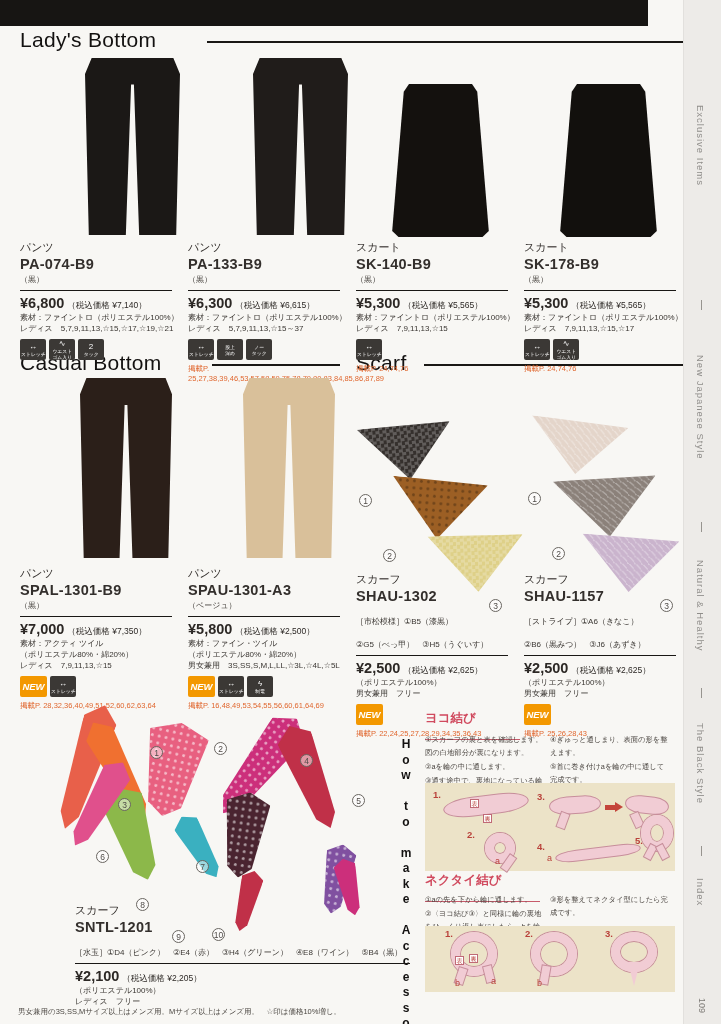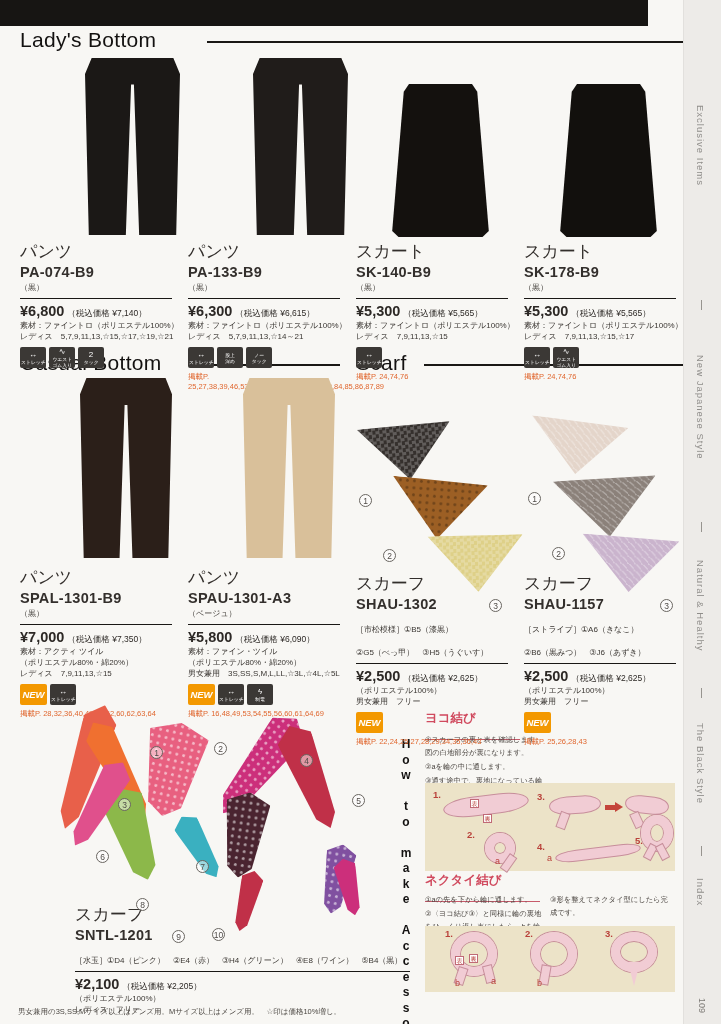--- a/index.html
+++ b/index.html
@@ -7,21 +7,21 @@
   body{font-family:"Liberation Sans","DejaVu Sans",sans-serif;background:#b3b1ae}
   .page{position:relative;width:721px;height:1024px;background:#f8f7f4;overflow:hidden}
   .topbar{position:absolute;left:0;top:0;width:648px;height:26px;background:#171513}
   .sidebar{position:absolute;right:0;top:0;width:38px;height:1024px;background:#edebe8;border-left:1px solid #e2e0dd}
   .sb-item{position:absolute;left:695px;writing-mode:vertical-rl;font-size:9.5px;color:#8f8d8a;letter-spacing:1px;white-space:nowrap}
   .sb-sep{position:absolute;left:701px;width:1px;height:10px;background:#97948f}
   .pagenum{position:absolute;left:697px;top:998px;writing-mode:vertical-rl;font-size:9px;color:#7b7874}
   .sec-title{position:absolute;font-weight:normal;font-size:21px;color:#131110;letter-spacing:.3px}
   .sec-line{position:absolute;height:2px;background:#1a1815}
   .card{position:absolute;color:#332f2c}
-  .pcat{font-size:17px}
+  .pcat{font-size:11px}
   .pmodel{font-size:14.5px;font-weight:bold;letter-spacing:.3px;margin-top:1px}
   .pcolor{font-size:8px;margin-top:2px;color:#44403c}
   .pvar{font-size:8px;margin-top:12px;color:#3a3632}
   .prule{border-top:1.5px solid #1a1815;margin:5px 0 4px}
   .pprice{font-size:8.5px;color:#2c2825}
   .pprice b{font-size:14.5px;margin-right:3px}
   .pline{font-size:8px;line-height:11px;color:#3a3632}
   .badges{display:flex;gap:3px;margin-top:5px;align-items:flex-start}
   .bdg{width:26px;height:21px;background:#3b3835;color:#fff;display:flex;flex-direction:column;align-items:center;justify-content:center;border-radius:2px;line-height:1;overflow:hidden}
   .bdg .bi{font-size:8px;line-height:9px}
@@ -60,20 +60,24 @@
   <div class="sec-line" style="left:424px;top:364px;width:259px"></div>
 
   <div class="howto-vt">How to make Accessory</div>
 
   <div class="ht-title" style="left:425px;top:710px;width:95px">ヨコ結び</div>
   <div class="ht-col" style="left:425px;top:733px" id="yokoL">
       <div>①スカーフの裏と表を確認します。図の白地部分が裏になります。</div>
       <div>②aを輪の中に通します。</div>
       <div>③通す途中で、裏地になっている輪をひっくり返し、表部分を出します。</div>
     </div>
+  <div class="ht-col" style="left:550px;top:733px" id="yokoR">
+      <div>④ぎゅっと通しまり、表面の形を整えます。</div>
+      <div>⑤首に巻き付けaを輪の中に通して完成です。</div>
+    </div>
   <div class="ht-box" style="left:425px;top:783px;width:250px;height:88px" id="box1">
       <div class="fig-num" style="left: 8px; top: 6px;">1.</div>
       <div class="band" style="left: 18px; top: 12px; width: 86px; height: 20px; transform: rotate(-7deg);"></div>
       <div class="fig-tag" style="left: 45px; top: 16px;">表</div>
       <div class="fig-tag" style="left: 58px; top: 31px;">裏</div>
       <div class="fig-num" style="left: 42px; top: 46px;">2.</div>
       <div class="loop" style="left: 60px; top: 50px; width: 30px; height: 30px;"></div>
       <div class="tail" style="left: 80px; top: 72px; width: 7px; height: 16px; transform: rotate(35deg);"></div>
       <div class="fig-lab" style="left: 70px; top: 73px;">a</div>
       <div class="fig-num" style="left: 112px; top: 8px;">3.</div>
@@ -153,21 +157,21 @@
         </div>
       </div>
     </div>
     <div class="card" style="left: 188px; top: 240px; width: 160px;">
       <div class="pcat">パンツ</div>
       <div class="pmodel">PA-133-B9</div>
       <div class="pcolor">（黒）</div>
       <div class="prule" style="width: 152px;"></div>
       <div class="pprice"><b>¥6,300</b><span>（税込価格 ¥6,615）</span></div>
       <div class="pline">素材：ファイントロ（ポリエステル100%）</div>
-      <div class="pline">レディス　5,7,9,11,13,☆14～21</div>
+      <div class="pline">レディス　5,7,9,11,13,☆15～37</div>
       <div class="badges">
         <div class="bdg">
           <div class="bi">↔</div>
           <div class="bl">ストレッチ</div>
         </div>
         <div class="bdg">
           <div class="bl">股上</div>
           <div class="bl">深め</div>
         </div>
         <div class="bdg">
@@ -230,21 +234,21 @@
           <div class="bl">ストレッチ</div>
         </div>
       </div>
       <div class="ppages">掲載P. 28,32,36,40,49,51,52,60,62,63,64</div>
     </div>
     <div class="card" style="left: 188px; top: 566px; width: 160px;">
       <div class="pcat">パンツ</div>
       <div class="pmodel">SPAU-1301-A3</div>
       <div class="pcolor">（ベージュ）</div>
       <div class="prule" style="width: 152px;"></div>
-      <div class="pprice"><b>¥5,800</b><span>（税込価格 ¥6,090）</span></div>
+      <div class="pprice"><b>¥5,800</b><span>（税込価格 ¥2,500）</span></div>
       <div class="pline">素材：ファイン・ツイル</div>
       <div class="pline">（ポリエステル80%・綿20%）</div>
       <div class="pline">男女兼用　3S,SS,S,M,L,LL,☆3L,☆4L,☆5L</div>
       <div class="badges">
         <div class="bdg new">NEW</div>
         <div class="bdg">
           <div class="bi">↔</div>
           <div class="bl">ストレッチ</div>
         </div>
         <div class="bdg">

